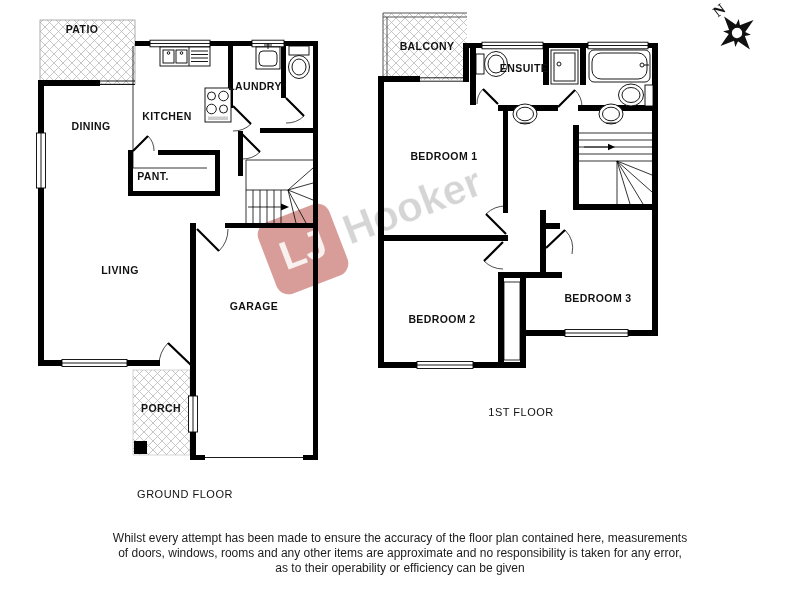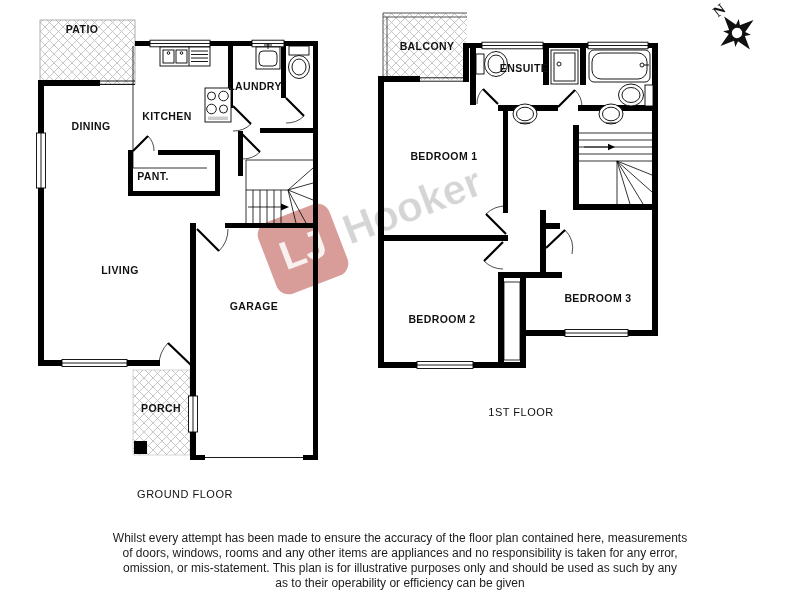--- a/index.html
+++ b/index.html
@@ -234,17 +234,16 @@
     <path fill="#111" d="M0 -21L5 -5L21 0L5 5L0 21L-5 5L-21 0L-5 -5Z"></path>
     <path fill="#111" transform="rotate(45)" d="M0 -14L3.5 -3.5L14 0L3.5 3.5L0 14L-3.5 3.5L-14 0L-3.5 -3.5Z"></path>
     <circle r="8.2" fill="#111"></circle>
     <circle r="5.8" fill="#fff" stroke="#111" stroke-width="1.2"></circle>
     <text class="n-label" x="0" y="-24" text-anchor="middle">N</text>
   </g>
 </svg>
 
 <div class="disclaimer">
   <div>Whilst every attempt has been made to ensure the accuracy of the floor plan contained here, measurements</div>
-  <div>of doors, windows, rooms and any other items are appliances and no responsibility is taken for any error,</div>
-  <div>omission, or mis-statement. This plan is for illustrative purposes only and should be used as such by any</div>
+  <div>of doors, windows, rooms and any other items are approximate and no responsibility is taken for any error,</div>
   <div>as to their operability or efficiency can be given</div>
 </div>
 </div>
 
 </body></html>

